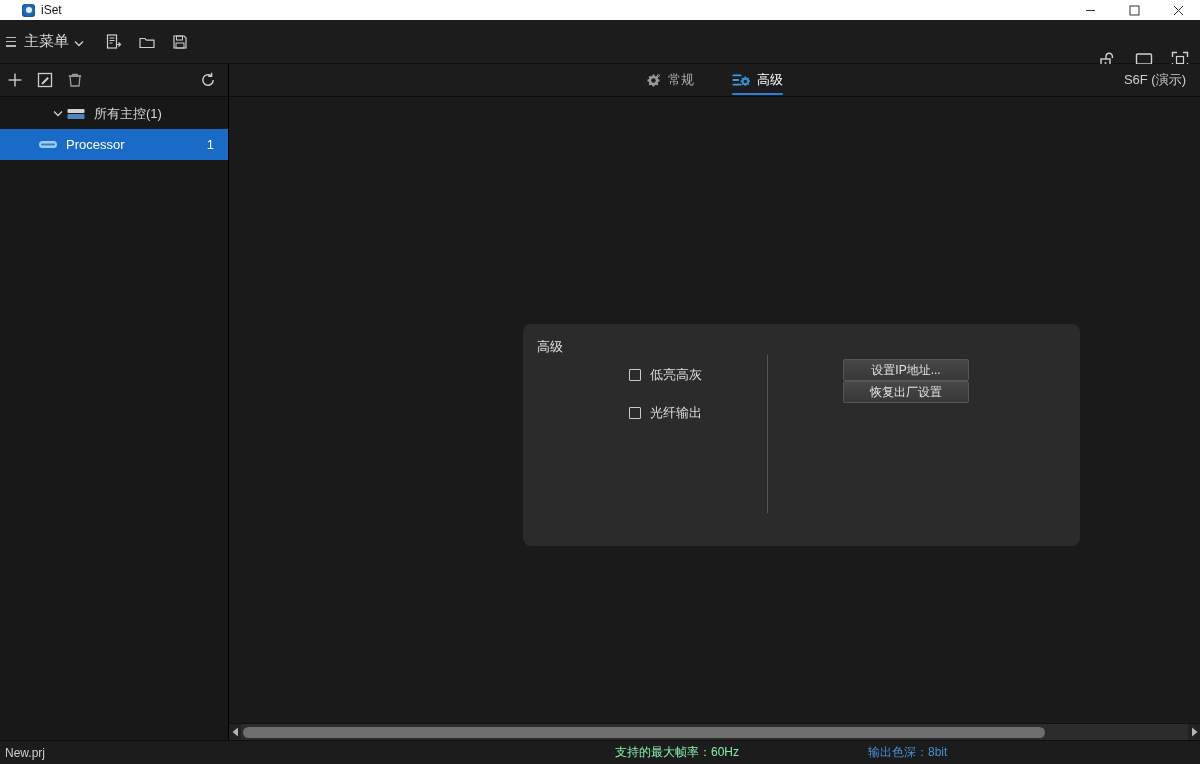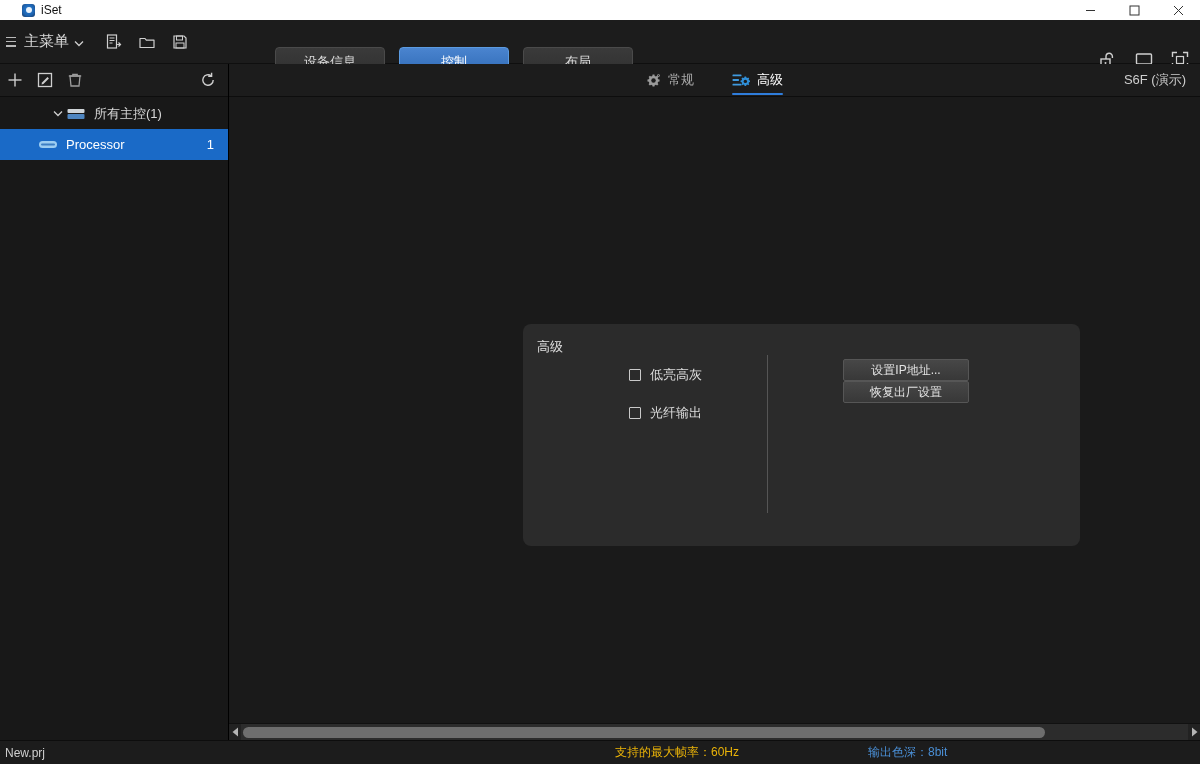--- a/index.html
+++ b/index.html
@@ -109,21 +109,21 @@
   .hs-arrow { width: 12px; height: 17px; display: flex; align-items: center; justify-content: center; }
   .hs-track { flex: 1 1 auto; height: 17px; background: #2c2c2c; position: relative; }
   .hs-thumb { position: absolute; left: 2px; top: 3px; height: 11px; width: 802px; background: #6e6e6e; border-radius: 6px; }
 
   
   .statusbar {
     height: 24px; flex: 0 0 24px; background: #1c1c1c; border-top: 1px solid #0d0d0d;
     display: flex; align-items: center; position: relative; font-size: 12px;
   }
   .status-file { position: absolute; left: 5px; color: #cfcfcf; }
-  .status-rate { position: absolute; left: 615px; color: #eab308; }
+  .status-rate { position: absolute; left: 615px; color: #86efac; }
   .status-depth { position: absolute; left: 868px; color: #4a8fd6; }
 </style>
 </head>
 <body>
 
 <div class="app">
 
   <div class="titlebar">
     <div class="titlebar-left">
       <span class="app-icon"></span>
@@ -182,25 +182,20 @@
       </div>
       <div class="tbicon">
         <svg width="18" height="18" viewBox="0 0 18 18">
           <path d="M3 3 h10 l2 2 v10 H3 Z" fill="none" stroke="#cfcfcf" stroke-width="1.2"></path>
           <rect x="5.5" y="3" width="6" height="4" fill="none" stroke="#cfcfcf" stroke-width="1"></rect>
           <rect x="5" y="10" width="8" height="5" fill="none" stroke="#cfcfcf" stroke-width="1"></rect>
         </svg>
       </div>
     </div>
 
-    <div class="modebtns">
-      <div class="modebtn">设备信息</div>
-      <div class="modebtn active">控制</div>
-      <div class="modebtn">布局</div>
-    </div>
 
     <div class="righticons">
       <div class="rightic">
         <svg width="20" height="20" viewBox="0 0 20 20">
           <rect x="3" y="9" width="9" height="8" fill="none" stroke="#d0d0d0" stroke-width="1.4"></rect>
           <path d="M8 9 V6.5 a3.2 3.2 0 0 1 6.4 0 V8" fill="none" stroke="#d0d0d0" stroke-width="1.4"></path>
           <circle cx="7.5" cy="13" r="1" fill="#d0d0d0"></circle>
         </svg>
       </div>
       <div class="rightic">

